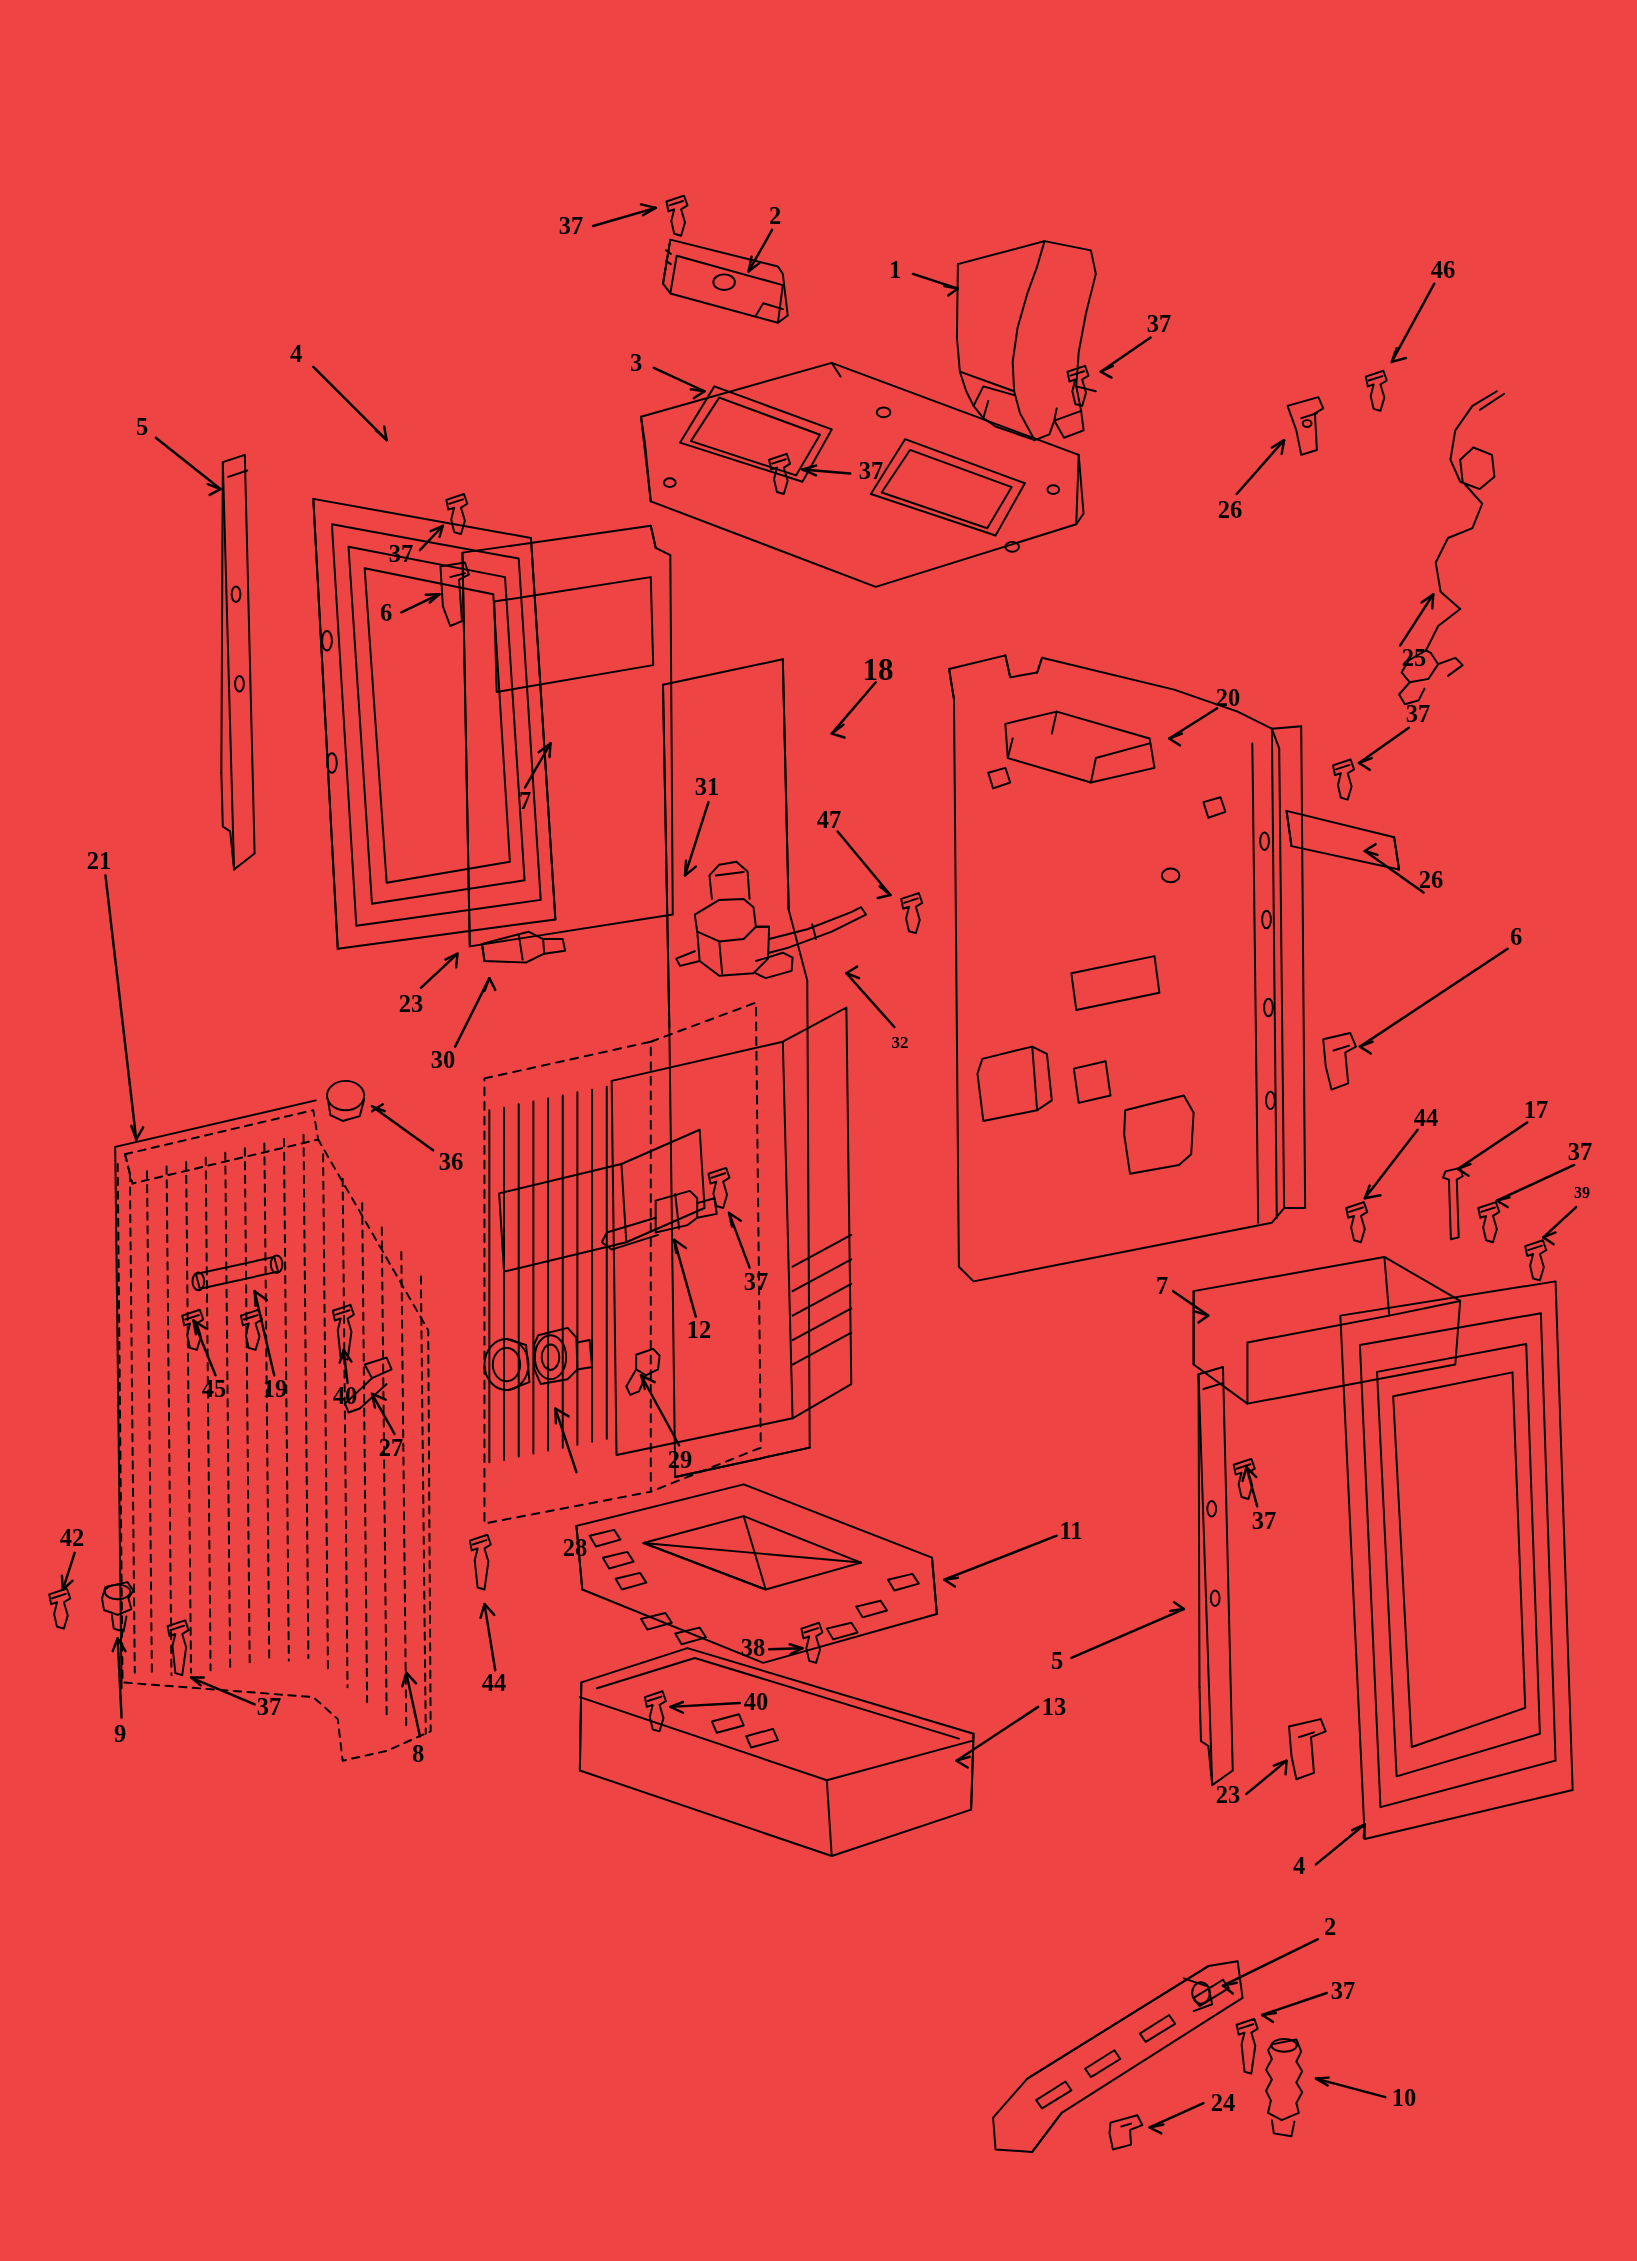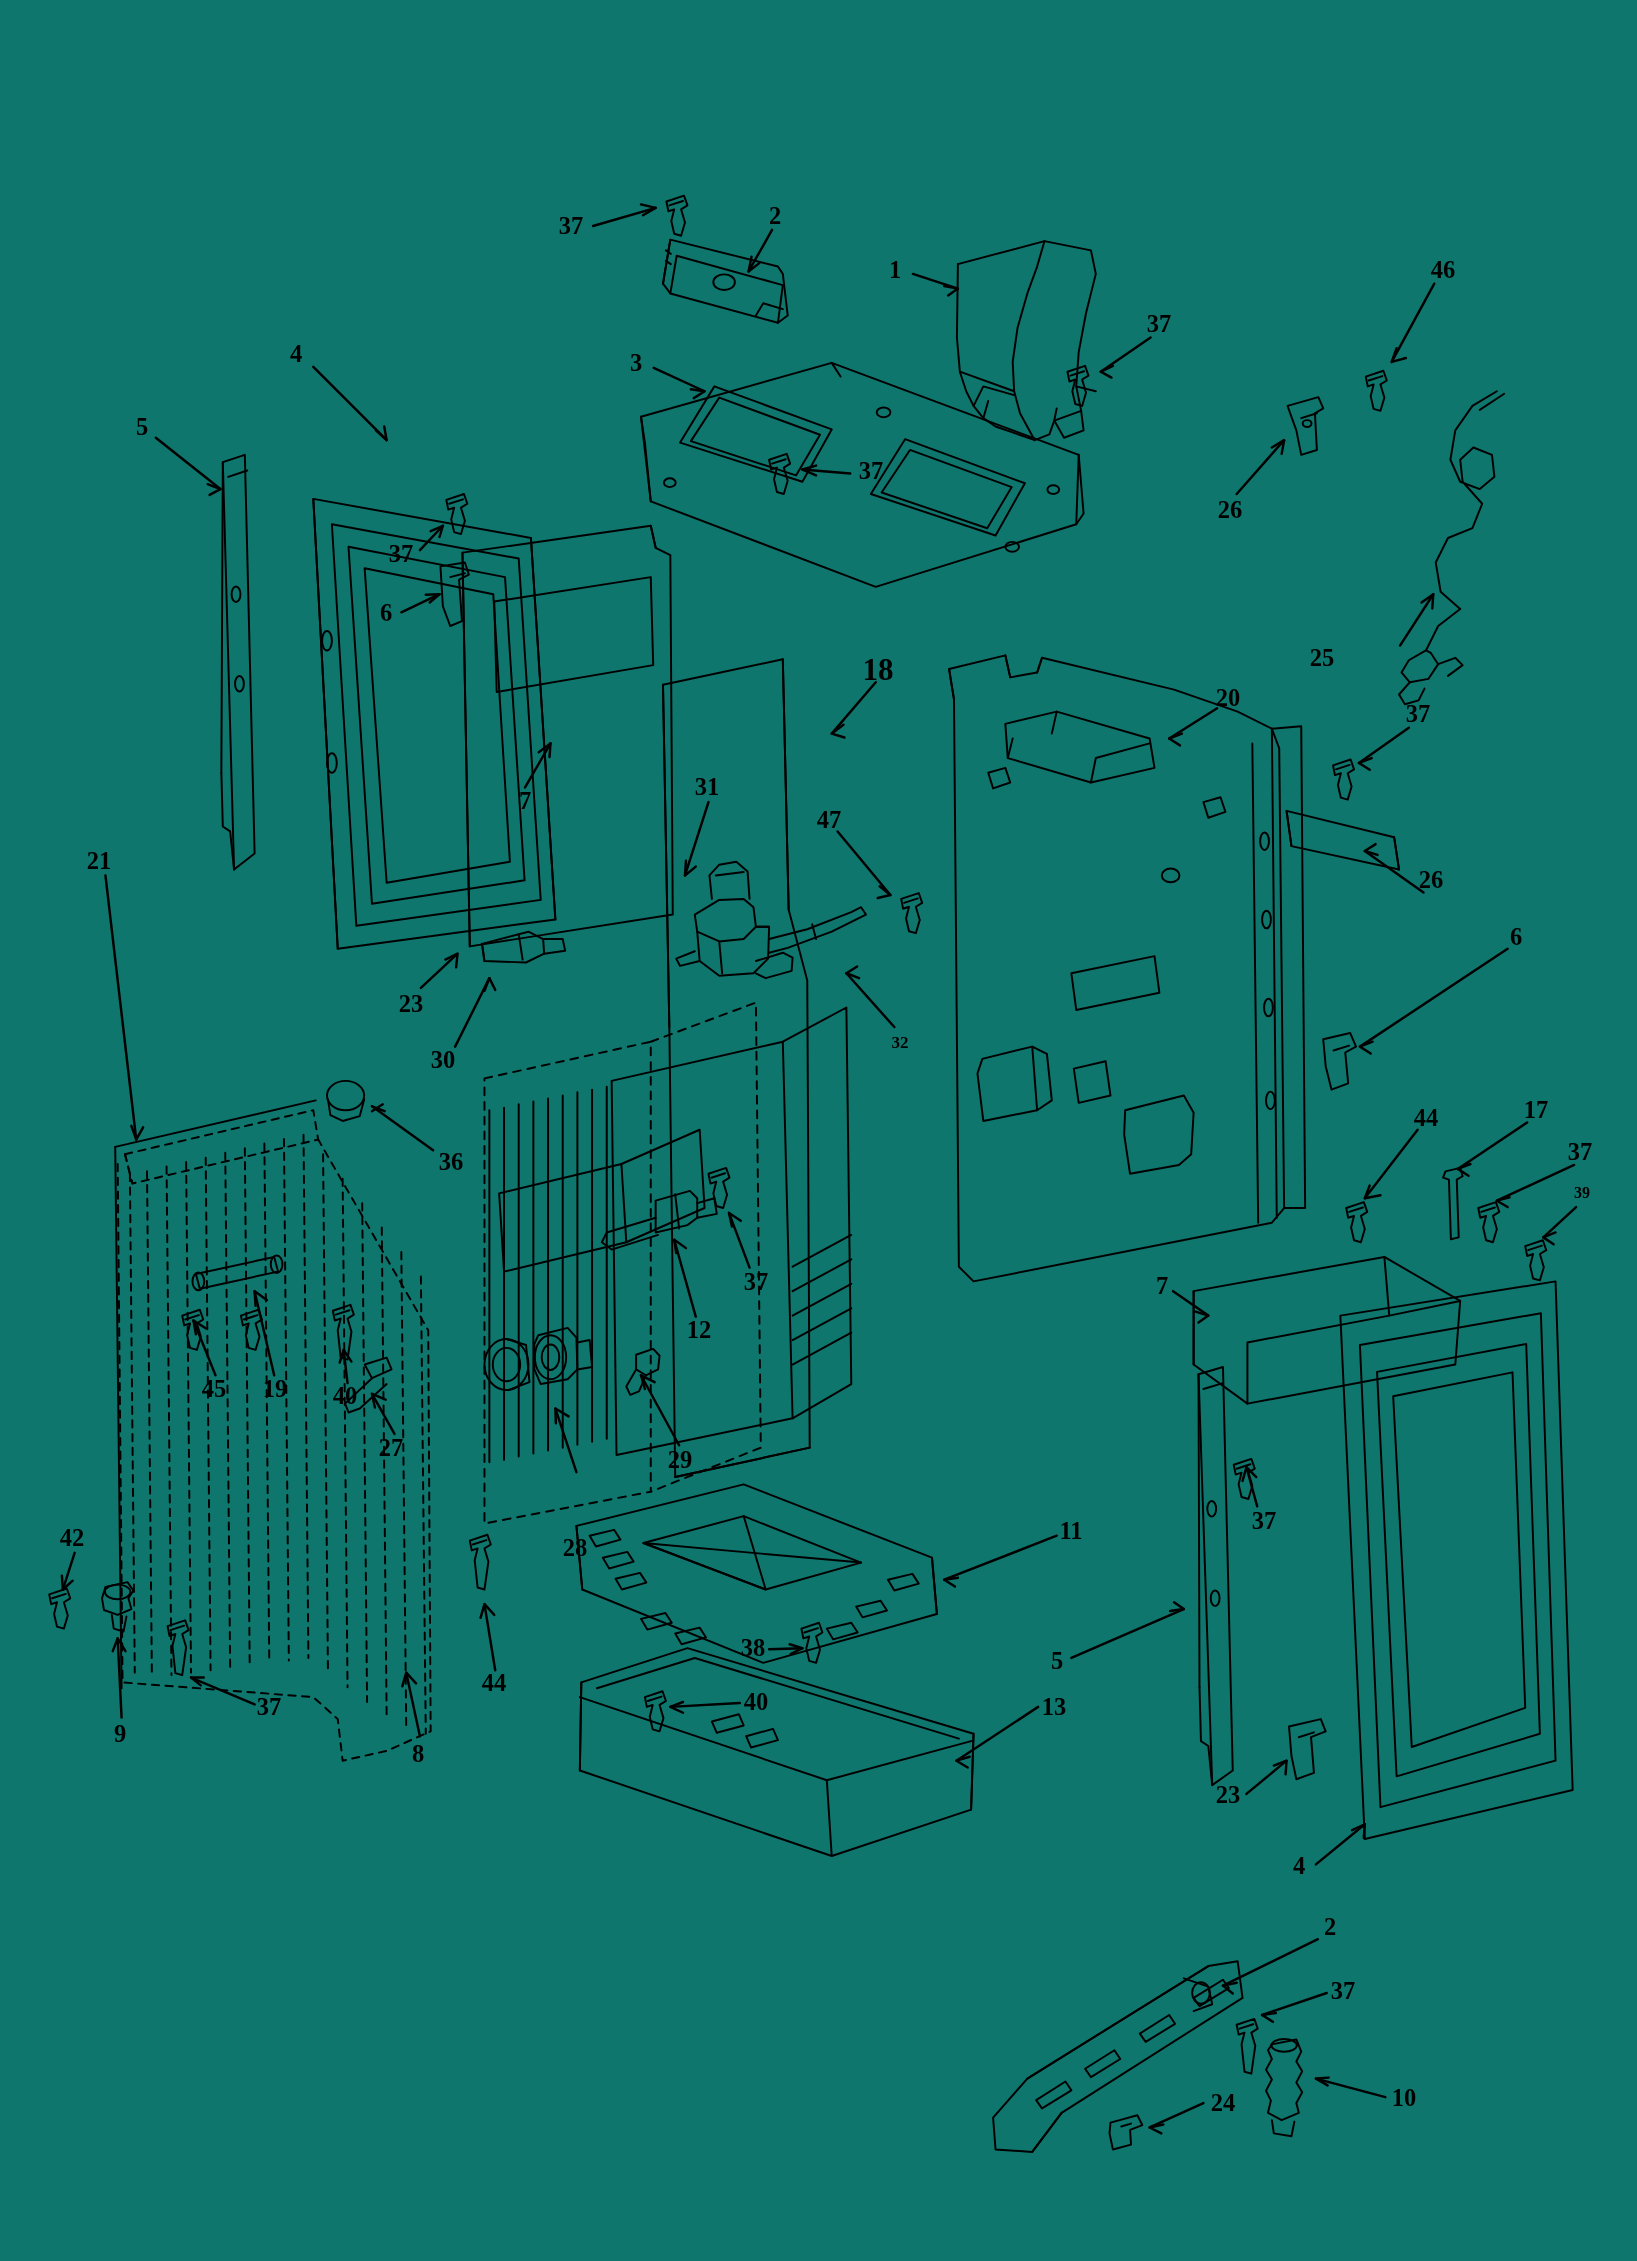--- a/index.html
+++ b/index.html
@@ -7,21 +7,21 @@
     padding: 0;
     background: #ffffff;
   }
   body {
     font-family: "Liberation Serif", serif;
   }
   #sheet {
     position: relative;
     width: 1638px;
     height: 2261px;
-    background: #0f766e;
+    background: #ef4444;
     overflow: hidden;
   }
   #artwork {
     position: absolute;
     left: 0;
     top: 0;
     width: 1638px;
     height: 2261px;
   }
   .callout {
@@ -620,21 +620,21 @@
   <div class="callout" style="left:895px; top:270px; font-size:24.5px;">1</div>
   <div class="callout" style="left:1159px; top:324px; font-size:24.5px;">37</div>
   <div class="callout" style="left:1443px; top:270px; font-size:24.5px;">46</div>
   <div class="callout" style="left:296px; top:354px; font-size:24.5px;">4</div>
   <div class="callout" style="left:636px; top:363px; font-size:24.5px;">3</div>
   <div class="callout" style="left:142px; top:427px; font-size:24.5px;">5</div>
   <div class="callout" style="left:871px; top:471px; font-size:24.5px;">37</div>
   <div class="callout" style="left:1230px; top:510px; font-size:24.5px;">26</div>
   <div class="callout" style="left:401px; top:554px; font-size:24.5px;">37</div>
   <div class="callout" style="left:386px; top:613px; font-size:24.5px;">6</div>
-  <div class="callout" style="left:1322px; top:658px; font-size:24.5px;">25</div>
+  <div class="callout" style="left:1414px; top:658px; font-size:24.5px;">25</div>
   <div class="callout" style="left:878px; top:669px; font-size:31px;">18</div>
   <div class="callout" style="left:1228px; top:698px; font-size:24.5px;">20</div>
   <div class="callout" style="left:1418px; top:714px; font-size:24.5px;">37</div>
   <div class="callout" style="left:525px; top:801px; font-size:24.5px;">7</div>
   <div class="callout" style="left:707px; top:787px; font-size:24.5px;">31</div>
   <div class="callout" style="left:829px; top:820px; font-size:24.5px;">47</div>
   <div class="callout" style="left:1431px; top:880px; font-size:24.5px;">26</div>
   <div class="callout" style="left:99px; top:861px; font-size:24.5px;">21</div>
   <div class="callout" style="left:1516px; top:937px; font-size:24.5px;">6</div>
   <div class="callout" style="left:411px; top:1004px; font-size:24.5px;">23</div>

